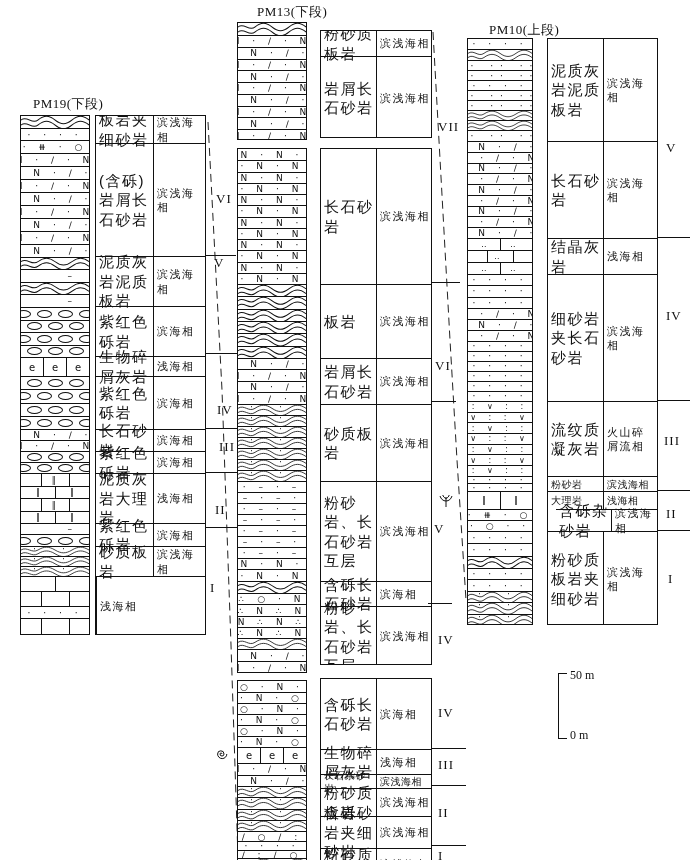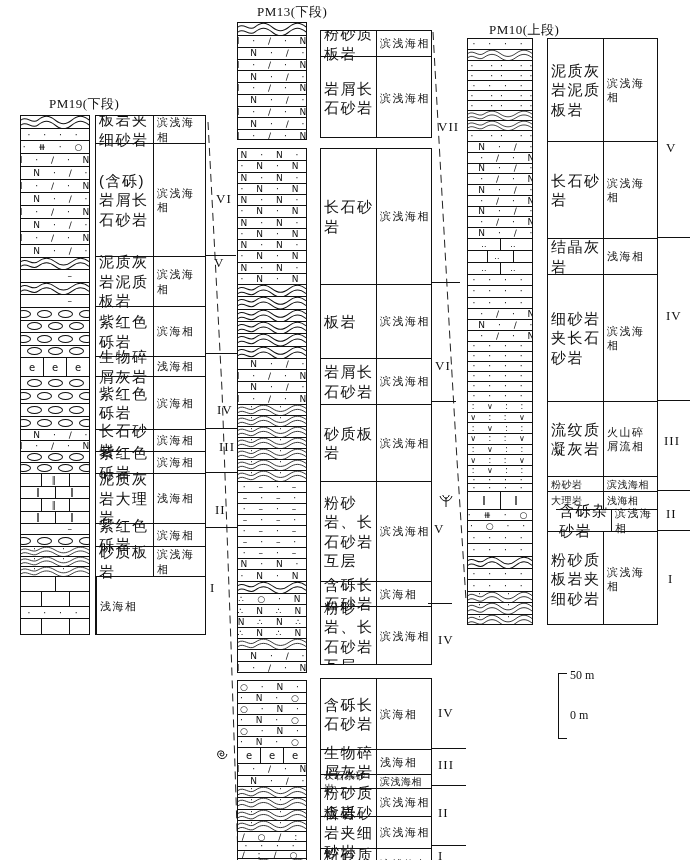--- a/index.html
+++ b/index.html
@@ -40,22 +40,22 @@
 <body>
 
 <div id="page">
   <svg id="overlay" width="700" height="860">
       <polyline points="208,122 222,390 231,645 238,858" fill="none" stroke="#222" stroke-width="1" stroke-dasharray="8 5"></polyline>
       <polyline points="433,32 450,340 457,460 466,600" fill="none" stroke="#222" stroke-width="1" stroke-dasharray="8 5"></polyline>
     </svg>
 
   <div class="abs scale-bracket" style="left:558px;top:673px;width:8px;height:64px;"></div>
   <div class="abs scale-label" style="left:570px;top:668px;">50 m</div>
-  <div class="abs scale-label" style="left:570px;top:708px;">0 m</div>
-<div class="abs sec-title" style="left: 33px; top: 95px; margin-left: 16px;">PM19(下段)</div>
+  <div class="abs scale-label" style="left:570px;top:728px;">0 m</div>
+<div class="abs sec-title" style="left: 33px; top: 95px;">PM19(下段)</div>
     <div class="abs litho-box" style="left: 20px; top: 115px; width: 70px; height: 520px;">
       <div class="litho-row p-wavy first" style="height: 12px;">
         <svg preserveAspectRatio="none" viewBox="0 0 100 12" style="position:absolute;left:0;top:0;width:100%;height:100%;">
           <path d="M0,4 C9,-1 16,9 25,4 S41,-1 50,4 S66,9 75,4 S91,-1 100,4" fill="none" stroke="#111" stroke-width="1.1"></path>
           <path d="M0,9 C9,4 16,14 25,9 S41,4 50,9 S66,14 75,9 S91,4 100,9" fill="none" stroke="#111" stroke-width="1.1"></path>
         </svg>
       </div>
       <div class="litho-row p-dots" style="height: 12px;">· · · ·</div>
       <div class="litho-row p-spec" style="height: 13px;">· ⧻ · ○</div>
       <div class="litho-row p-fs" style="height: 13px;">N · ∕ · N</div>

